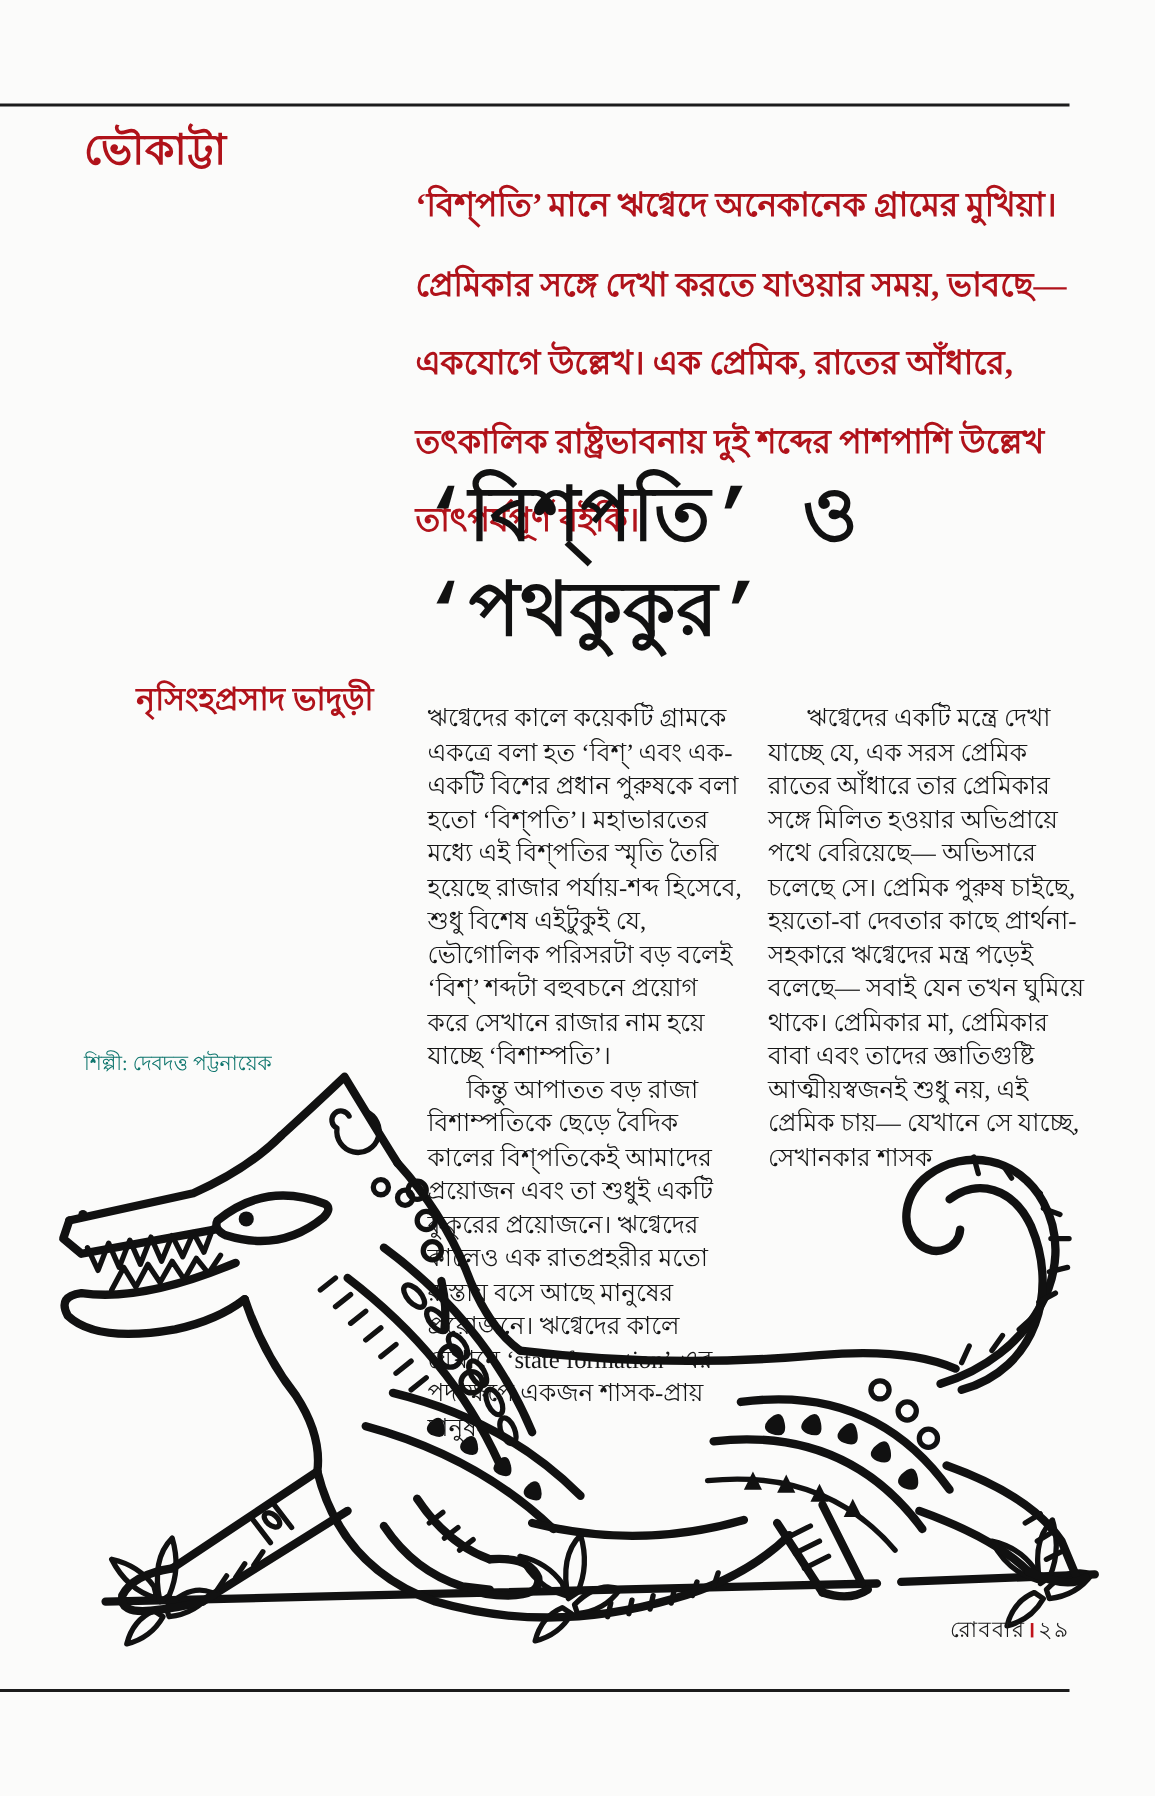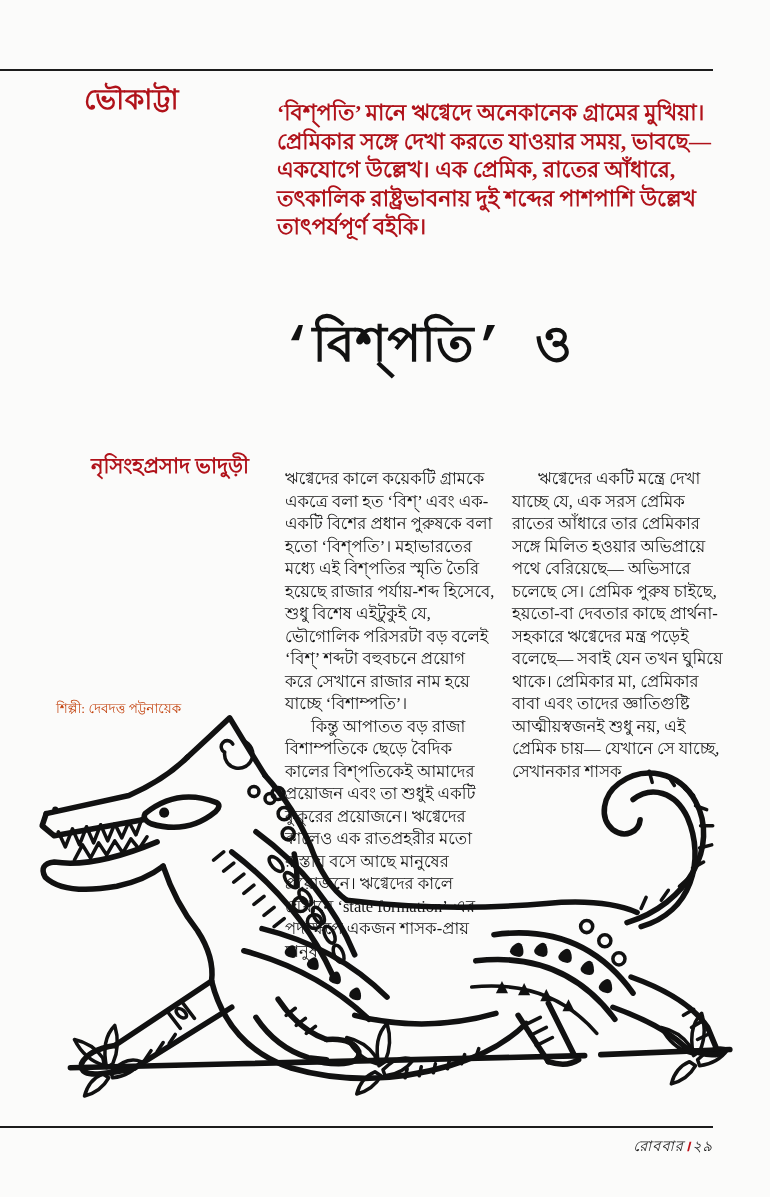--- a/index.html
+++ b/index.html
@@ -23,33 +23,32 @@
   #top-rule { top: 69px; }
   #bottom-rule { top: 1126px; }
   #section-label {
     position: absolute;
     left: 56px;
     top: 78px;
     font-size: 28px;
     font-weight: bold;
     color: #b0121a;
     letter-spacing: 0.5px;
-    margin-left: 28px;
   }
   #standfirst {
     position: absolute;
     left: 277px;
     top: 99px;
     width: 450px;
     color: #b0121a;
     font-weight: bold;
     font-size: 22px;
     line-height: 28.5px;
   }
-  #standfirst .sf-line { display: block; white-space: nowrap; }
+  #standfirst .sf-line { display: block; white-space: nowrap; margin-top: 24px; }
   #headline {
     position: absolute;
     left: 282px;
     top: 316px;
     font-size: 50px;
     line-height: 63px;
     font-weight: bold;
     color: #111111;
     letter-spacing: 0.5px;
     font-family: Liberation Mono, monospace;
@@ -79,39 +78,38 @@
     line-height: 22.5px;
     color: #161616;
     text-align: left;
   }
   .col p.indent { text-indent: 26px; }
   #credit {
     position: absolute;
     left: 56px;
     top: 698px;
     font-size: 13.5px;
-    color: #c2410c;
+    color: #0f766e;
   }
   #illustration {
     position: absolute;
     left: 22px;
     top: 712px;
     width: 726px;
     height: 410px;
   }
   #footer {
     position: absolute;
     left: 363px;
-    top: 1135px;
+    top: 1075px;
     width: 350px;
     text-align: right;
     font-size: 14.5px;
     color: #1b1b1b;
     letter-spacing: 1px;
-    font-style: italic;
   }
   #footer .sep { color: #c0121a; font-weight: bold; padding: 0 1px; }
   svg .ln { fill: none; stroke: #111111; stroke-width: 5.5; stroke-linecap: round; stroke-linejoin: round; }
   svg .ln-thin { fill: none; stroke: #111111; stroke-width: 3.5; stroke-linecap: round; stroke-linejoin: round; }
   svg .fill { fill: #111111; stroke: none; }
 </style>
 </head>
 <body>
 
 <div id="page">
@@ -123,20 +121,21 @@
   <div id="standfirst">
     <span class="sf-line">‘বিশ্পতি’ মানে ঋগ্বেদে অনেকানেক গ্রামের মুখিয়া।</span>
     <span class="sf-line">প্রেমিকার সঙ্গে দেখা করতে যাওয়ার সময়, ভাবছে—</span>
     <span class="sf-line">একযোগে উল্লেখ। এক প্রেমিক, রাতের আঁধারে,</span>
     <span class="sf-line">তৎকালিক রাষ্ট্রভাবনায় দুই শব্দের পাশপাশি উল্লেখ</span>
     <span class="sf-line">তাৎপর্যপূর্ণ বইকি।</span>
   </div>
 
   <div id="headline">
     <span class="hl-line">‘বিশ্পতি’ ও</span>
+    <span class="hl-line">‘পথকুকুর’</span>
   </div>
 
   <div id="byline">নৃসিংহপ্রসাদ ভাদুড়ী</div>
 
   <div id="body-columns">
     <div class="col">
       <p>ঋগ্বেদের কালে কয়েকটি গ্রামকে একত্রে বলা হত ‘বিশ্’ এবং এক-একটি বিশের প্রধান পুরুষকে বলা হতো ‘বিশ্পতি’। মহাভারতের মধ্যে এই বিশ্পতির স্মৃতি তৈরি হয়েছে রাজার পর্যায়-শব্দ হিসেবে, শুধু বিশেষ এইটুকুই যে, ভৌগোলিক পরিসরটা বড় বলেই ‘বিশ্’ শব্দটা বহুবচনে প্রয়োগ করে সেখানে রাজার নাম হয়ে যাচ্ছে ‘বিশাম্পতি’।</p>
       <p class="indent">কিন্তু আপাতত বড় রাজা বিশাম্পতিকে ছেড়ে বৈদিক কালের বিশ্পতিকেই আমাদের প্রয়োজন এবং তা শুধুই একটি কুকুরের প্রয়োজনে। ঋগ্বেদের কালেও এক রাতপ্রহরীর মতো রাস্তায় বসে আছে মানুষের প্রয়োজনে। ঋগ্বেদের কালে যেখানে ‘state formation’-এর পদক্ষেপে একজন শাসক-প্রায় মানুষ-</p>
     </div>
     <div class="col">

